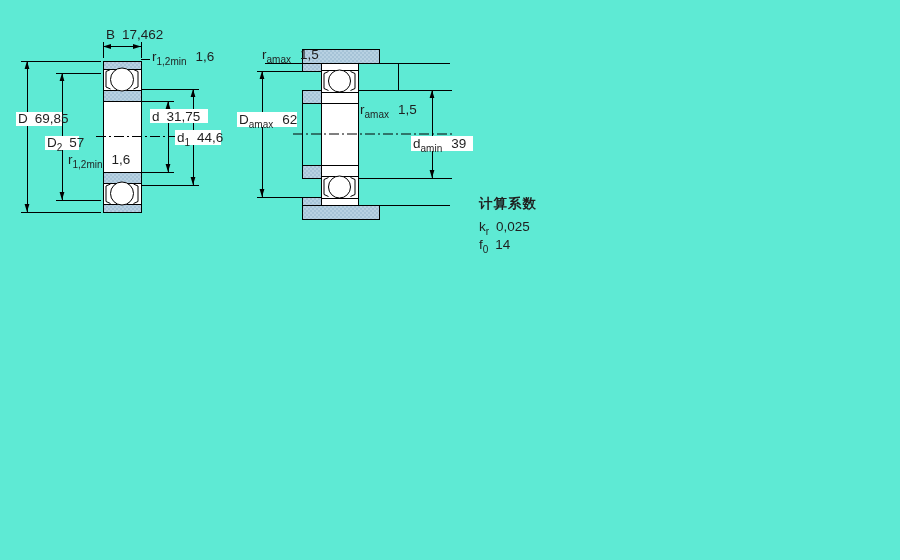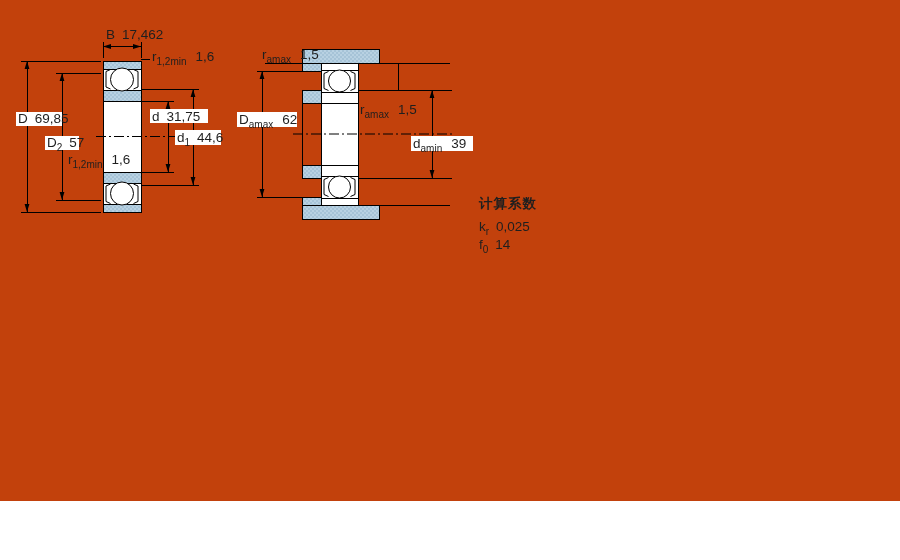--- a/index.html
+++ b/index.html
@@ -1,16 +1,16 @@
 <!DOCTYPE html>
 <html><head>
 <meta charset="utf-8">
 <style>
   html,body{margin:0;padding:0;background:#ffffff;}
-  .canvas{position:relative;width:900px;height:501px;background:#c2410c;overflow:hidden;
+  .canvas{position:relative;width:900px;height:560px;background:#5eead4;overflow:hidden;
           font-family:"Liberation Sans","DejaVu Sans",sans-serif;}
   svg{display:block;}
   .ln{stroke:#000;fill:none;stroke-width:1;}
   .crisp{shape-rendering:crispEdges;}
   .shape{stroke:#000;stroke-width:1;}
   .white{fill:#ffffff;}
   .lbg{fill:#ffffff;stroke:none;}
   text{fill:#1f1f1f;font-size:13.5px;font-family:"Liberation Sans","DejaVu Sans",sans-serif;}
   .sub{font-size:10px;}
   .cjk{font-weight:bold;letter-spacing:1px;}

